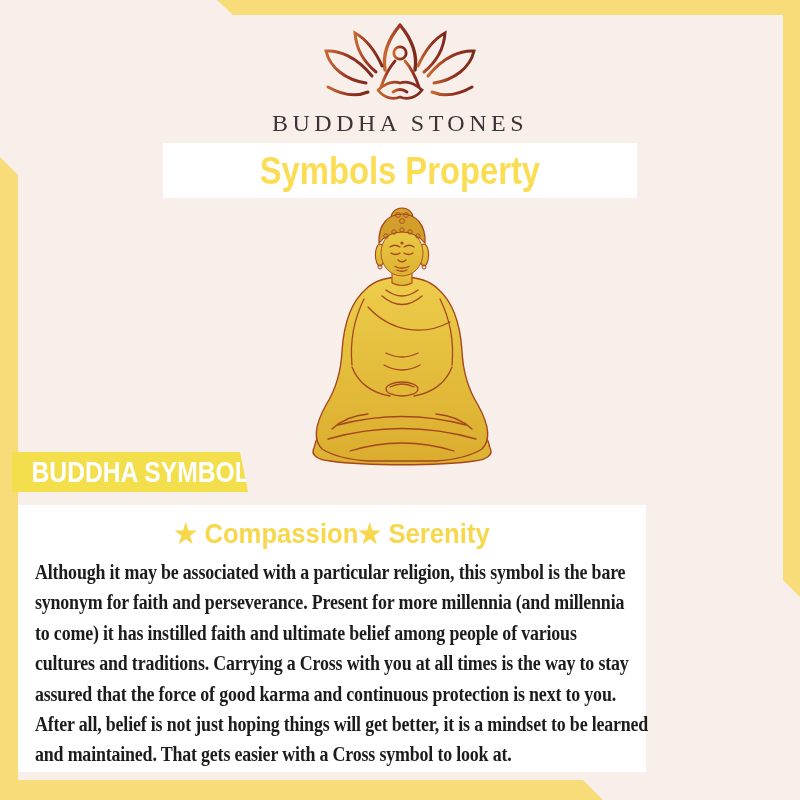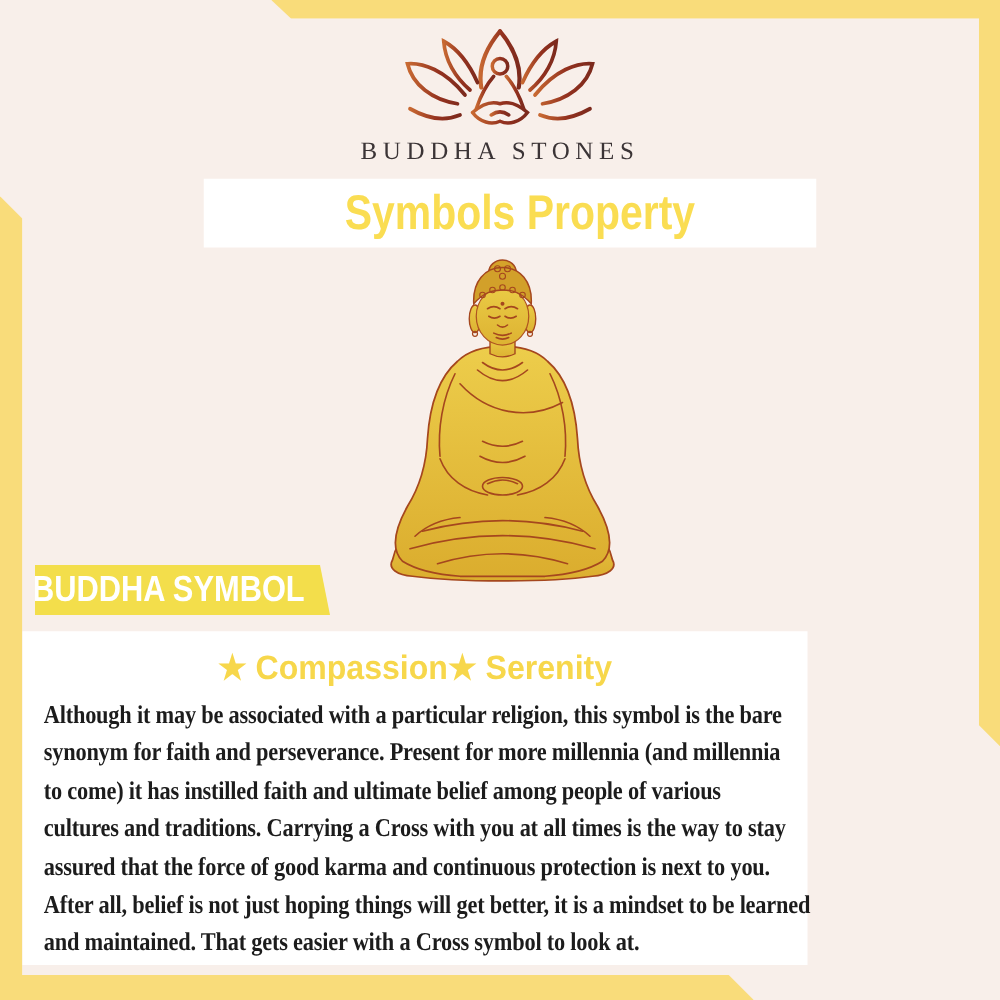--- a/index.html
+++ b/index.html
@@ -15,38 +15,38 @@
   .ribbon-right{left:783px;top:0;width:17px;height:597px;
     clip-path:polygon(0 0,17px 0,17px 597px,0 580px);}
   .ribbon-left{left:0;top:157px;width:18px;height:643px;
     clip-path:polygon(0 0,18px 18px,18px 643px,0 643px);}
   .ribbon-bottom{left:0;top:780px;width:610px;height:20px;
     clip-path:polygon(0 0,583px 0,603px 20px,0 20px);}
 
   .logo-wrap{position:absolute;left:320px;top:20px;width:160px;height:90px;}
   .brand-name{
     position:absolute;left:0;top:110px;width:800px;text-align:center;
-    font-family:"Liberation Serif", serif;font-size:20px;letter-spacing:4.5px;
+    font-family:"Liberation Serif", serif;font-size:24px;letter-spacing:4.5px;
     color:#3B3436;font-weight:500;
   }
   .title-bar{
     position:absolute;left:163px;top:143px;width:474px;height:55px;
-    background:#FFFFFF;display:flex;align-items:center;justify-content:center;padding-left:16px;
+    background:#FFFFFF;display:flex;align-items:center;justify-content:center;
   }
   .title-text{
     font-size:39px;font-weight:700;color:#FADD52;letter-spacing:0px;
     transform:scaleX(0.84);transform-origin:center;white-space:nowrap;
   }
   .statue-wrap{position:absolute;left:298px;top:203px;width:208px;height:263px;}
 
   .symbol-banner{
-    position:absolute;left:28px;top:452px;width:236px;height:40px;
+    position:absolute;left:12px;top:452px;width:236px;height:40px;
     background:#F3DE4B;
     clip-path:polygon(0 0,228px 0,236px 40px,0 40px);
-    display:flex;align-items:center;justify-content:center;
+    display:flex;align-items:center;
   }
   .symbol-banner-text{
     padding-left:23px;color:#FFFFFF;font-size:29px;font-weight:700;
     transform:scaleX(0.85);transform-origin:left center;white-space:nowrap;
   }
   .content-panel{
     position:absolute;left:18px;top:505px;width:628px;height:267px;
     background:#FFFFFF;
   }
   .content-heading{

